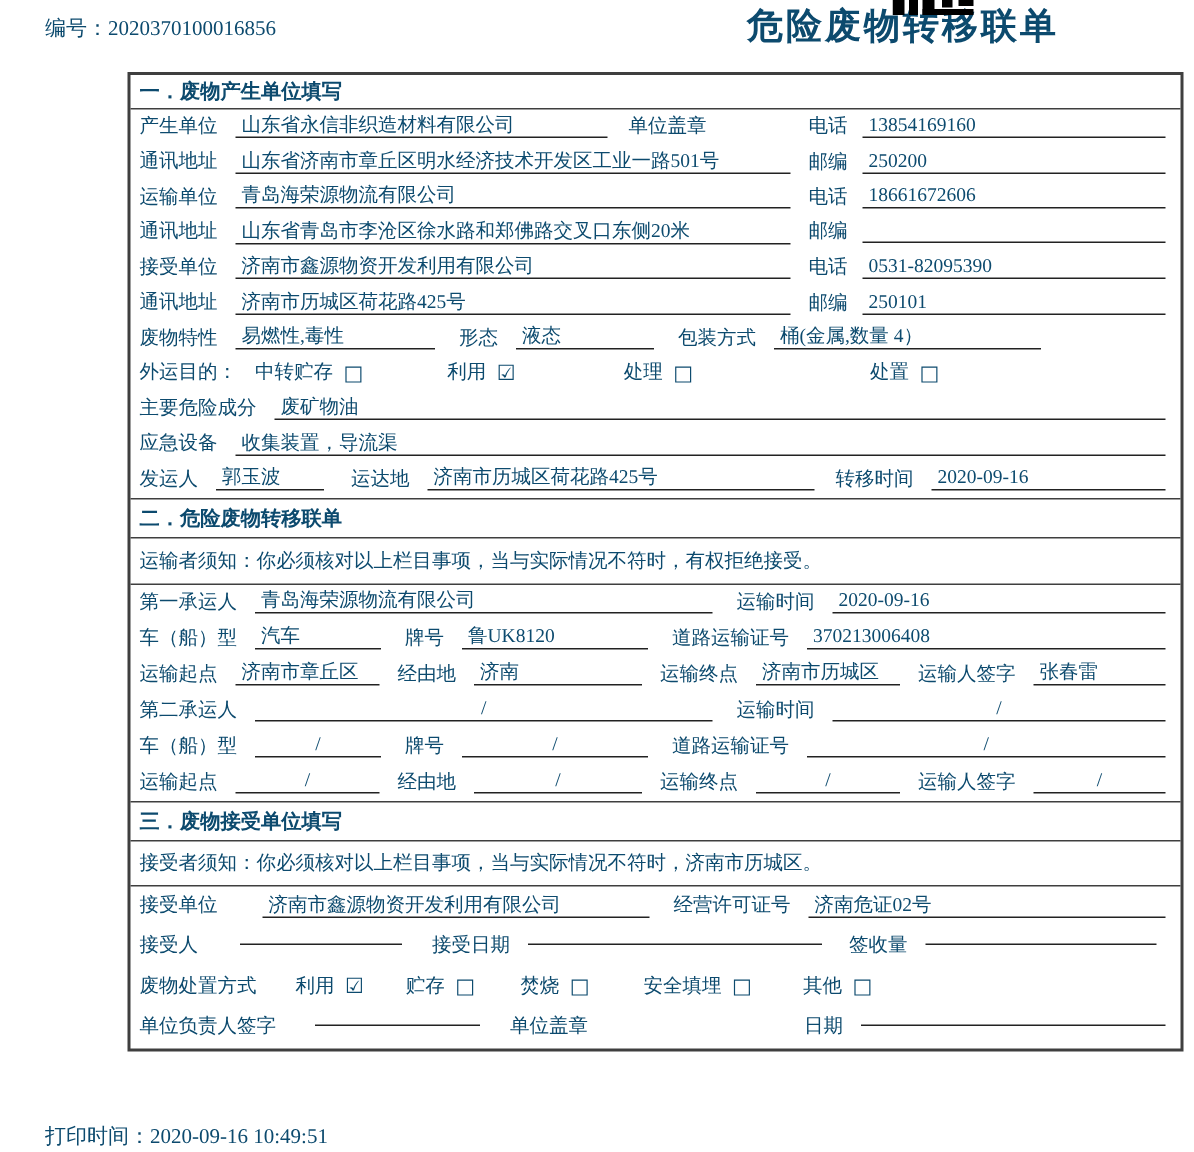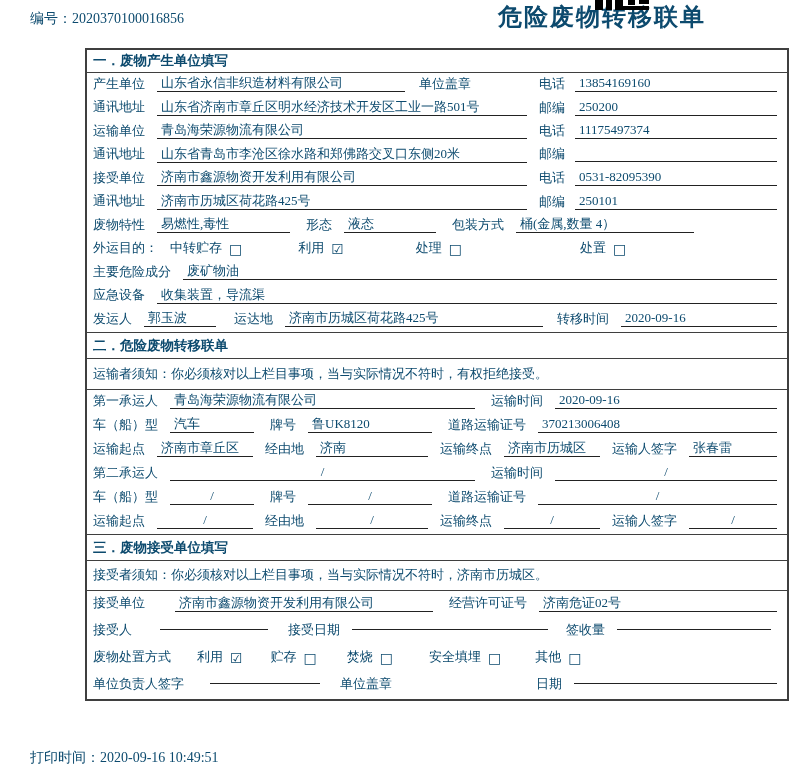--- a/index.html
+++ b/index.html
@@ -74,21 +74,21 @@
           <span class="lbl">邮编</span>
           <span class="u">250200</span>
         </span>
       </div>
 
       <div class="row">
         <span class="lbl">运输单位</span>
         <span class="u fx">青岛海荣源物流有限公司</span>
         <span class="rgt">
           <span class="lbl">电话</span>
-          <span class="u">11175497374</span>
+          <span class="u">18661672606</span>
         </span>
       </div>
 
       <div class="row">
         <span class="lbl">通讯地址</span>
         <span class="u fx">山东省青岛市李沧区徐水路和郑佛路交叉口东侧20米</span>
         <span class="rgt">
           <span class="lbl">邮编</span>
           <span class="u"></span>
         </span>

